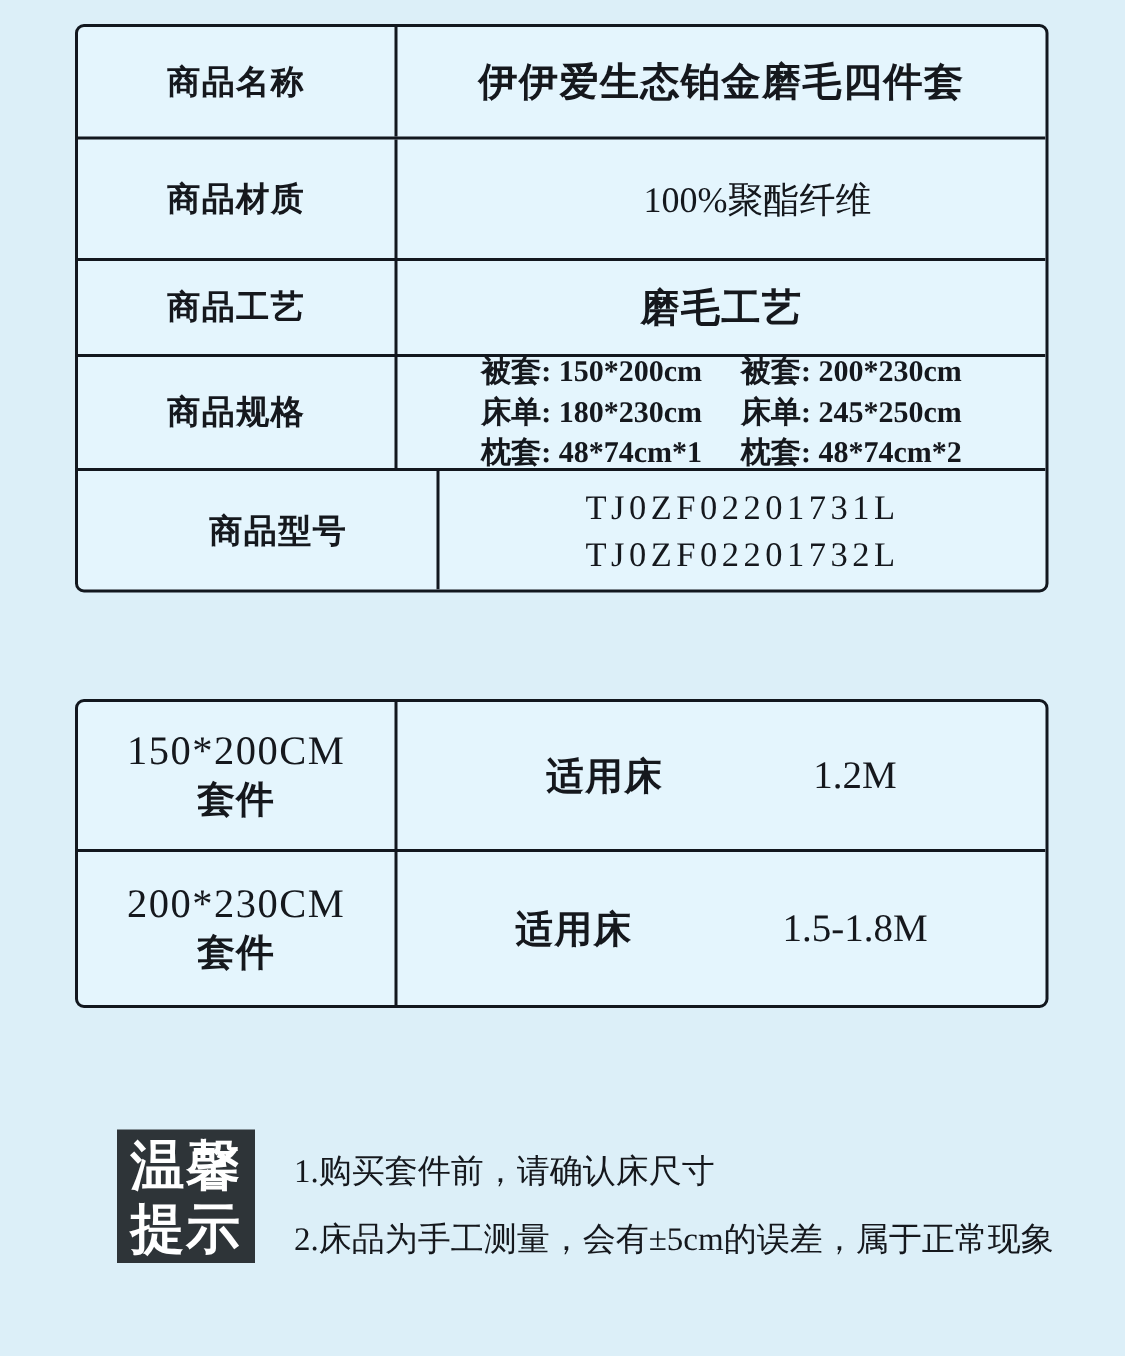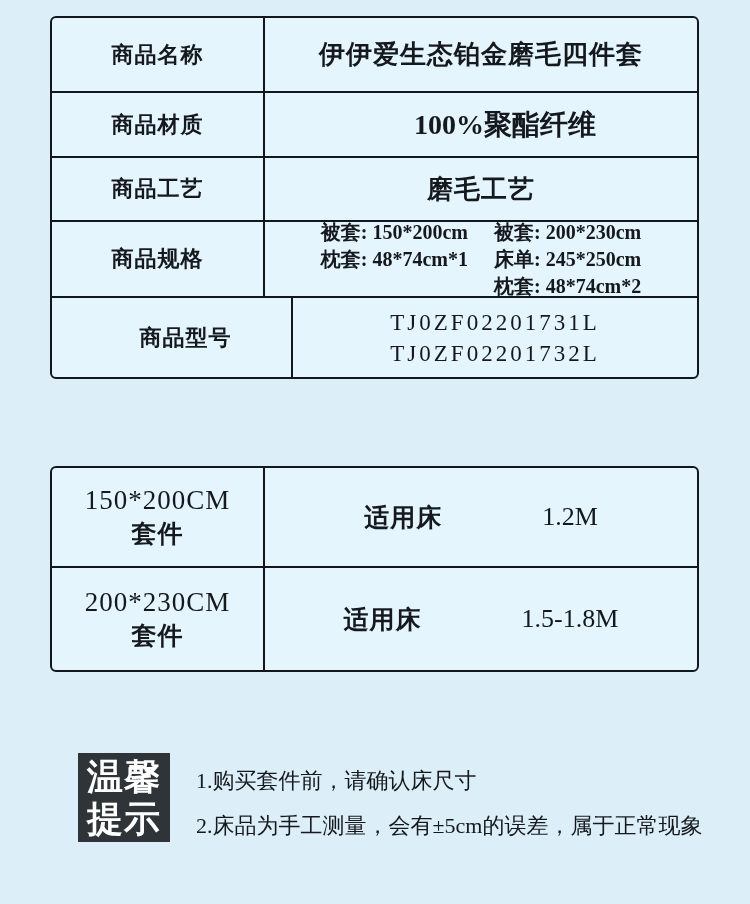--- a/index.html
+++ b/index.html
@@ -45,21 +45,21 @@
   }
   .tvalue{
     flex:1;
     display:flex;
     flex-direction:column;
     align-items:center;
     justify-content:center;
     text-align:center;
   }
   .v-large{font-size:26px;font-weight:700;letter-spacing:1px;}
-  .v-material{font-size:28px;font-weight:700;margin-left:48px;}
+  .v-material{font-size:24px;font-weight:400;margin-left:48px;}
   .spec-grid{
     display:flex;
     flex-direction:row;
     gap:26px;
     align-items:flex-start;
     justify-content:center;
   }
   .spec-col{
     display:flex;
     flex-direction:column;
@@ -115,36 +115,37 @@
 </head>
 <body>
 
 <div class="table spec-table">
 
   <div class="trow" style="height:75px;">
     <div class="tlabel">商品名称</div>
     <div class="tvalue v-large">伊伊爱生态铂金磨毛四件套</div>
   </div>
 
-  <div class="trow" style="height:65px;">
+  <div class="trow" style="height:81px;">
     <div class="tlabel">商品材质</div>
     <div class="tvalue v-material">100%聚酯纤维</div>
   </div>
 
   <div class="trow" style="height:64px;">
     <div class="tlabel">商品工艺</div>
     <div class="tvalue v-large">磨毛工艺</div>
   </div>
 
   <div class="trow" style="height:76px;">
     <div class="tlabel">商品规格</div>
     <div class="tvalue">
       <div class="spec-grid">
         <div class="spec-col">
           <div class="spec-line">被套: 150*200cm</div>
+          <div class="spec-line">床单: 180*230cm</div>
           <div class="spec-line">枕套: 48*74cm*1</div>
         </div>
         <div class="spec-col">
           <div class="spec-line">被套: 200*230cm</div>
           <div class="spec-line">床单: 245*250cm</div>
           <div class="spec-line">枕套: 48*74cm*2</div>
         </div>
       </div>
     </div>
   </div>

